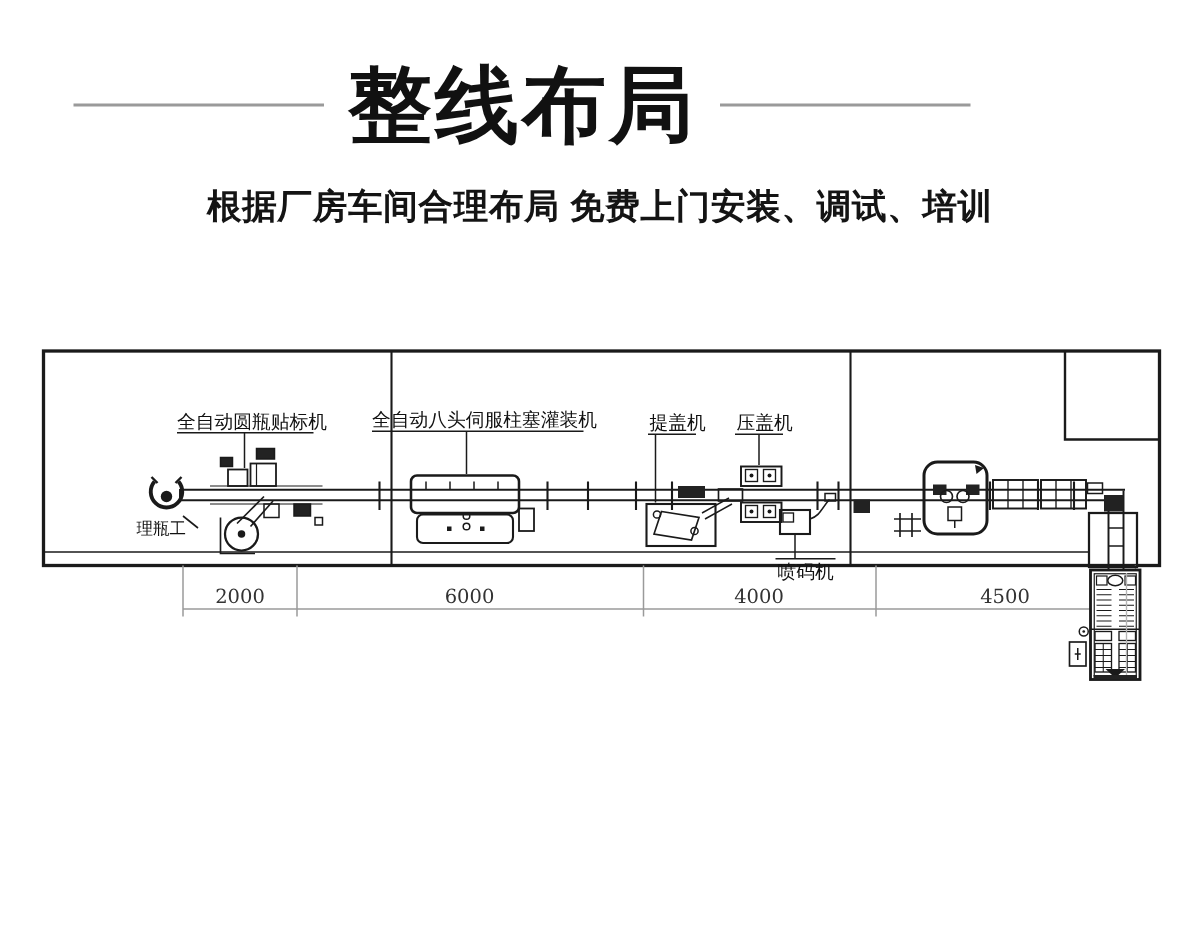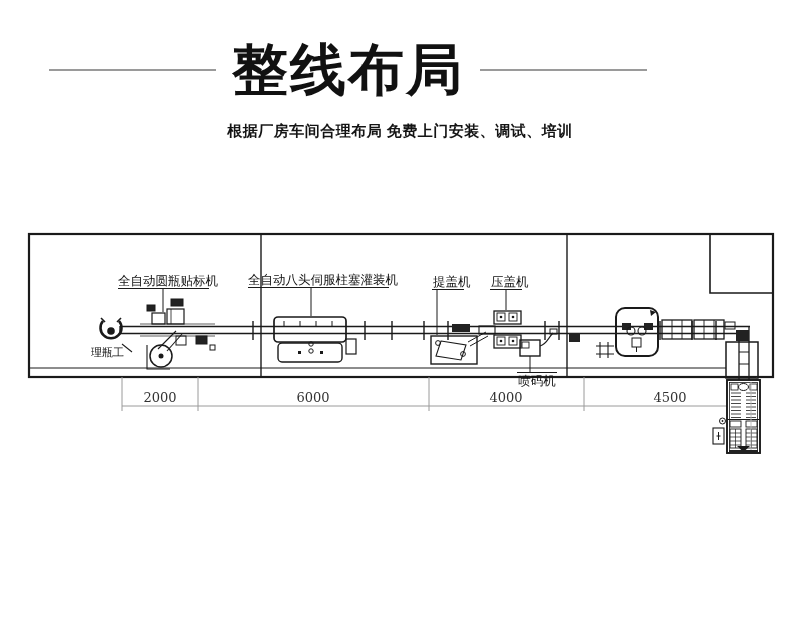--- a/index.html
+++ b/index.html
@@ -15,21 +15,21 @@
     position:absolute;top:34px;left:0;width:696px;height:72px;
     display:flex;align-items:center;justify-content:center;gap:16px;
   }
   .title-line{width:167px;height:2px;background:var(--dim);}
   .page-title{
     font-size:56px;font-weight:900;letter-spacing:2px;color:#111;
     line-height:1;white-space:nowrap;
   }
   .subtitle{
     position:absolute;top:122px;left:0;width:800px;text-align:center;
-    font-size:15px;font-weight:600;letter-spacing:0.5px;color:#141414;
+    font-size:23px;font-weight:600;letter-spacing:0.5px;color:#141414;
     white-space:nowrap;
   }
   svg{position:absolute;top:0;left:0;}
   svg text{font-family:"Liberation Sans", sans-serif;}
   .mach-label{font-size:12.5px;fill:#111;}
   .worker-label{font-size:11px;fill:#111;}
   .dim-label{font-size:13px;fill:#333;font-family:"DejaVu Serif", serif;}
 </style>
 </head>
 <body>

